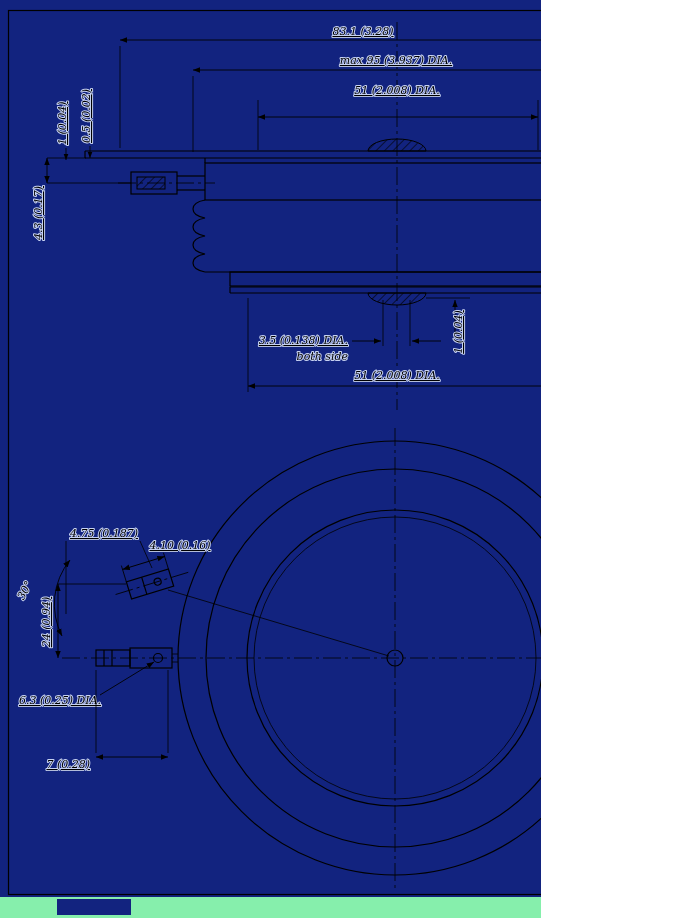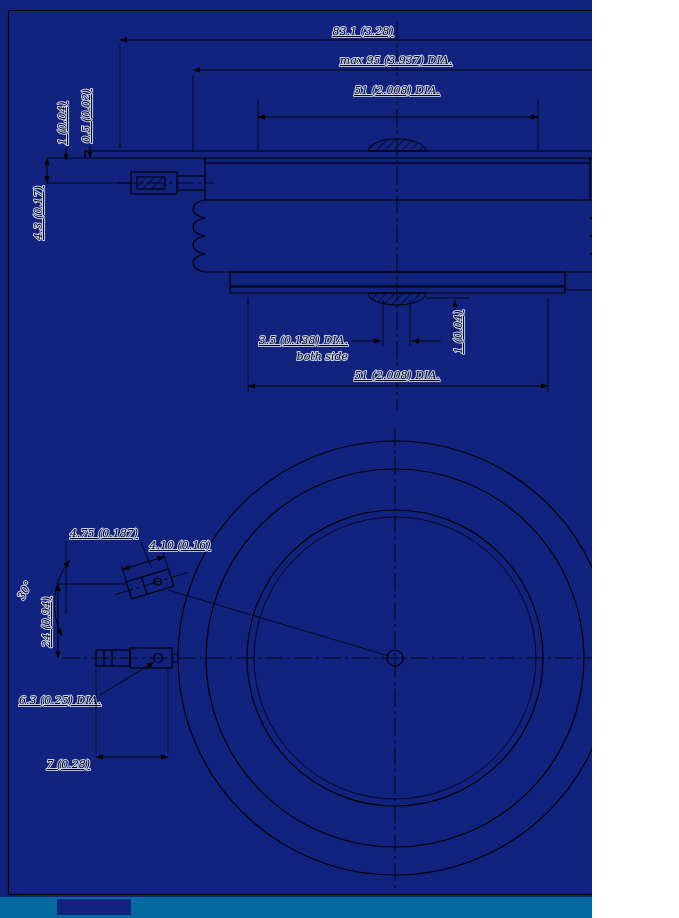--- a/index.html
+++ b/index.html
@@ -1,16 +1,16 @@
 <!DOCTYPE html>
 <html><head>
 <meta charset="utf-8">
 <style>
   html,body{margin:0;padding:0;background:#ffffff;}
-  .stage{position:relative;width:592px;height:918px;overflow:hidden;background:#0369a1;
+  .stage{position:relative;width:541px;height:918px;overflow:hidden;background:#86efac;
          font-family:"DejaVu Serif",serif;}
   .sheet{position:absolute;left:0;top:0;width:679px;height:897px;background:#12237f;}
   .sheet-tab{position:absolute;left:57px;top:899px;width:74px;height:16px;background:#12237f;}
   svg{position:absolute;left:0;top:0;}
   .s{stroke:#000;stroke-width:1.2;fill:none;}
   .thin{stroke:#000;stroke-width:0.8;fill:none;}
   .dim{stroke:#000;stroke-width:0.9;fill:none;}
   .ctr{stroke:#000;stroke-width:0.8;fill:none;stroke-dasharray:18 4 3 4;}
   .hatchf{fill:url(#hatch);stroke:#000;stroke-width:1;}
   .lbl{font:italic 11px "DejaVu Serif",serif;fill:#000;stroke:#c7d2f2;stroke-width:2px;

